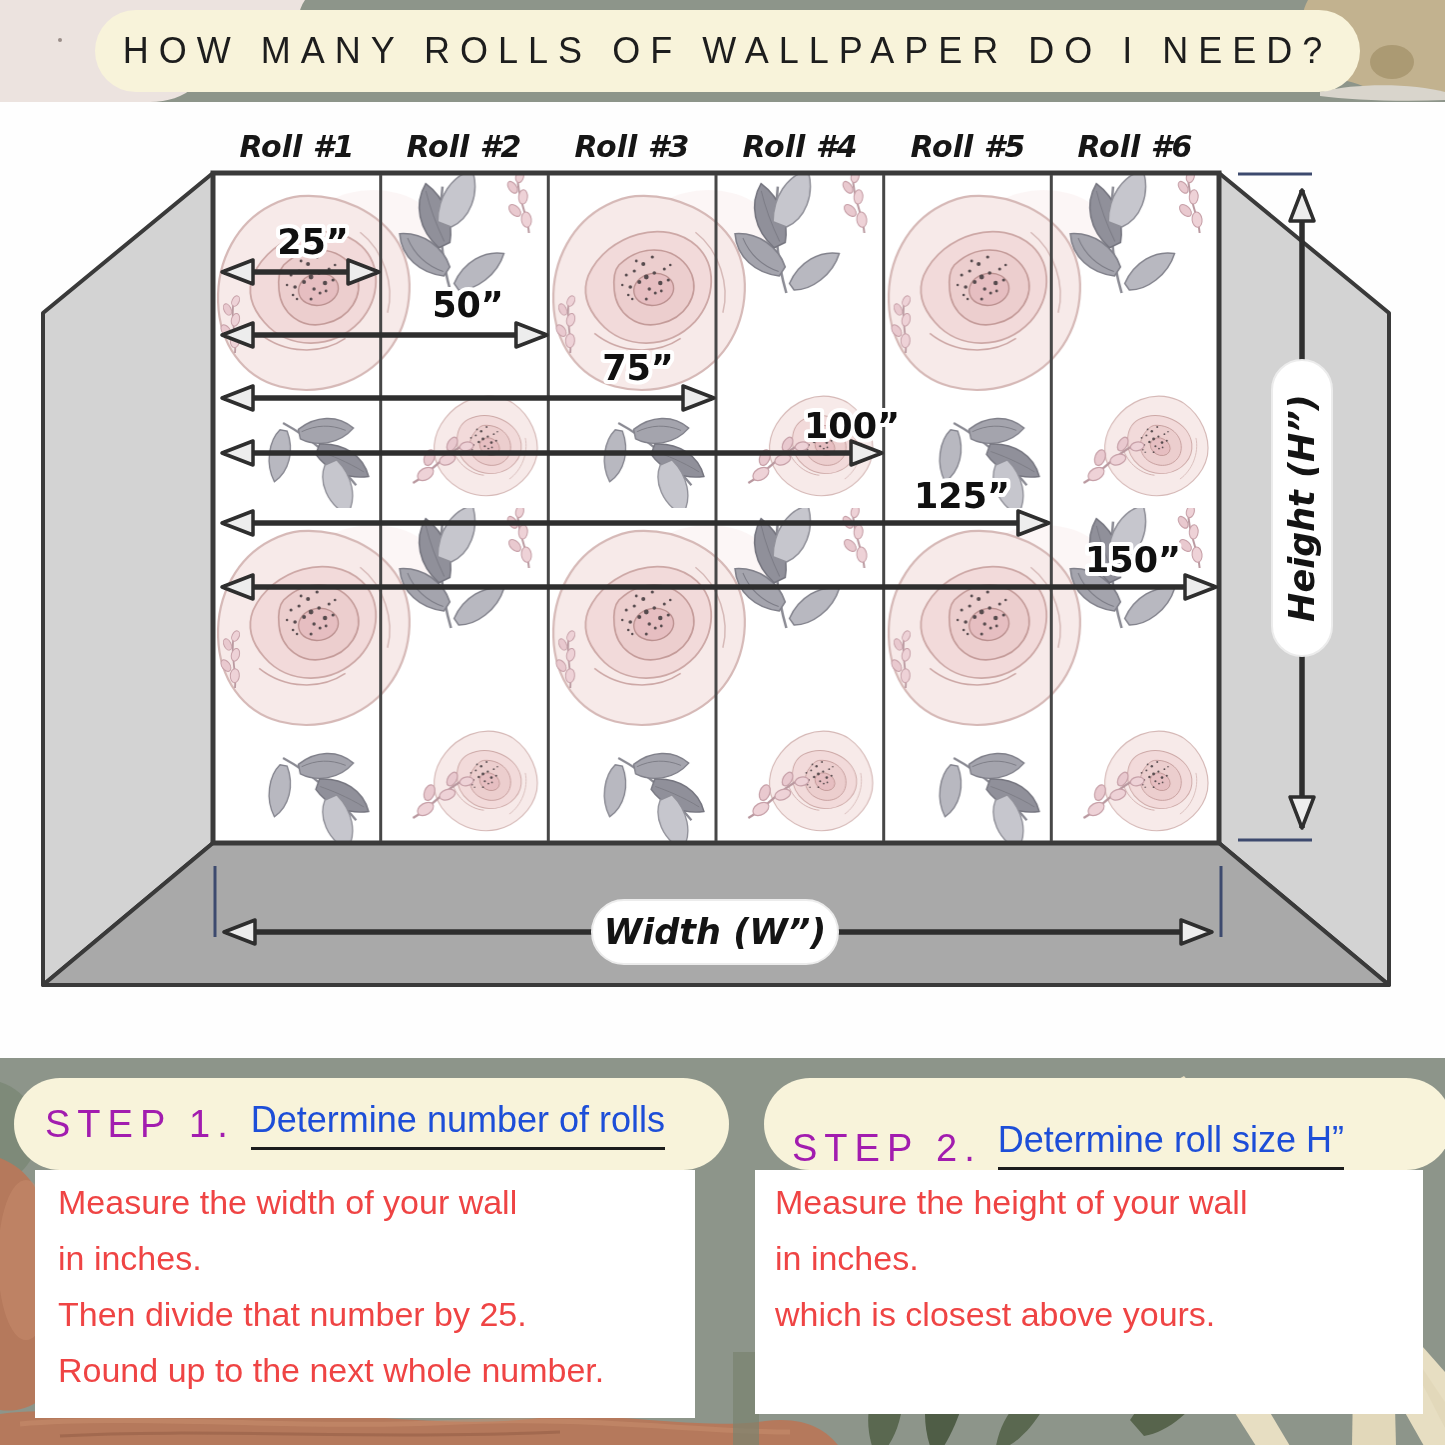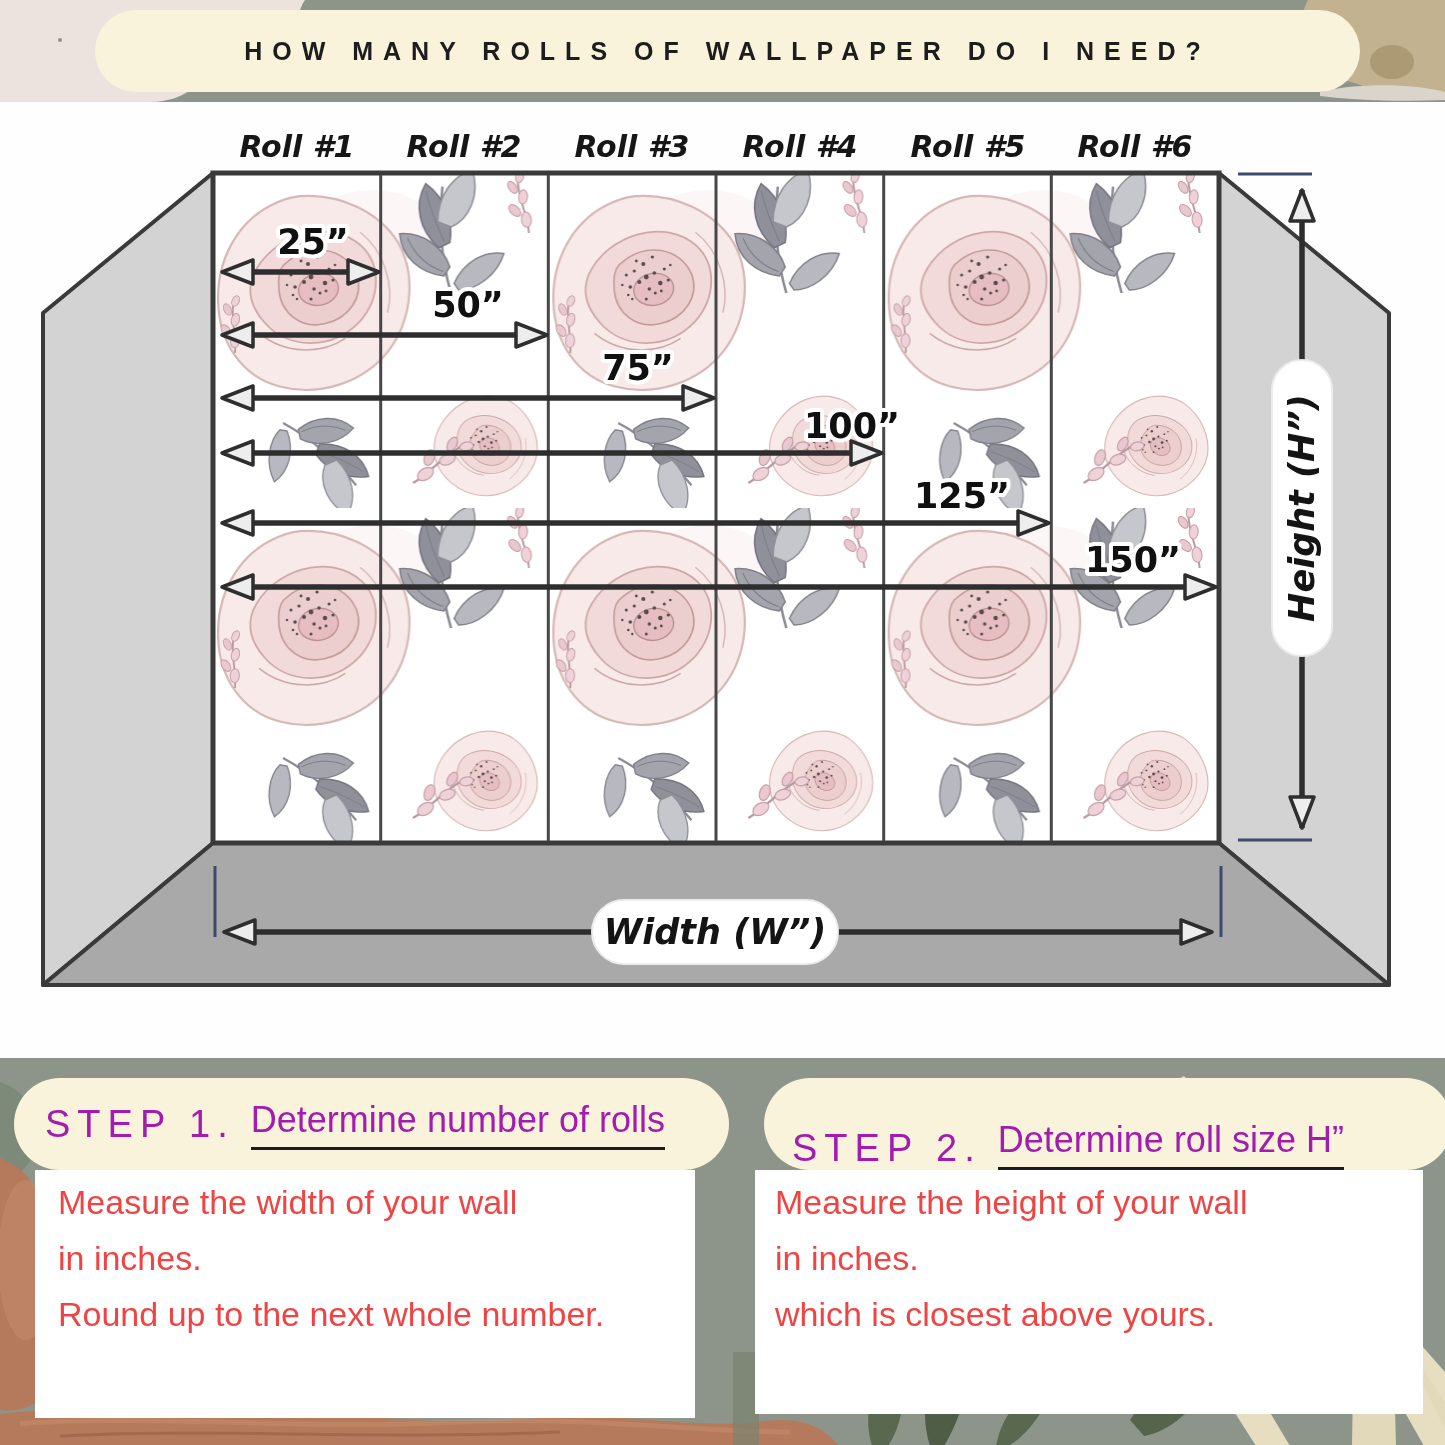--- a/index.html
+++ b/index.html
@@ -16,29 +16,29 @@
   
   .roll-label{font:italic 700 30px "DejaVu Sans",sans-serif;fill:#161616;text-anchor:middle;}
   .meas-label{font:700 35px "DejaVu Sans",sans-serif;fill:#101010;text-anchor:middle;
               stroke:#ffffff;stroke-width:8px;paint-order:stroke;stroke-linejoin:round;}
   .dim-label{font:italic 700 35px "DejaVu Sans",sans-serif;fill:#141414;text-anchor:middle;}
 
   
   .title-pill{position:absolute;left:95px;top:10px;width:1265px;height:82px;
               background:var(--cream,#f8f3da);border-radius:44px;
               display:flex;align-items:center;justify-content:center;}
-  .title-text{font-size:25px;font-weight:700;letter-spacing:10px;color:var(--ink,#1d1d1d);white-space:nowrap;}
+  .title-text{font-size:36px;font-weight:400;letter-spacing:10px;color:var(--ink,#1d1d1d);white-space:nowrap;}
 
   
   .card-pill{position:absolute;height:92px;background:var(--cream,#f8f3da);border-radius:46px;
              display:flex;align-items:center;}
   .card-pill.p1{left:14px;top:1078px;width:684px;padding-left:31px;}
   .card-pill.p2{left:764px;top:1078px;width:688px;padding-left:28px;box-sizing:border-box;align-items:flex-end;}
   .step-label{font-size:38px;font-weight:400;letter-spacing:7px;color:#a21caf;white-space:nowrap;margin-right:16px;}
-  .step-heading{font-size:36px;font-weight:400;color:#a21caf;white-space:nowrap;
+  .step-heading{font-size:36px;font-weight:400;color:#1d4ed8;white-space:nowrap;
                 border-bottom:3px solid #1c1c1c;padding-bottom:6px;display:inline-block;}
   .card-body{position:absolute;background:#ffffff;}
   .card-body.b1{left:35px;top:1170px;width:660px;height:248px;padding:4px 0 0 23px;box-sizing:border-box;}
   .card-body.b2{left:755px;top:1170px;width:668px;height:244px;padding:4px 0 0 20px;box-sizing:border-box;}
   .card-line{font-size:34px;font-weight:400;color:#ef4444;line-height:56px;white-space:nowrap;}
 </style>
 </head>
 <body>
 
 <div id="page">
@@ -237,20 +237,21 @@
   <span class="title-text">HOW MANY ROLLS OF WALLPAPER DO I NEED?</span>
 </div>
 
 <div class="card-pill p1">
   <span class="step-label">STEP 1.</span>
   <span class="step-heading">Determine number of rolls</span>
 </div>
 <div class="card-body b1">
   <div class="card-line">Measure the width of your wall</div>
   <div class="card-line">in inches.</div>
+  <div class="card-line">Then divide that number by 25.</div>
   <div class="card-line">Round up to the next whole number.</div>
 </div>
 
 <div class="card-pill p2">
   <span class="step-label">STEP 2.</span>
   <span class="step-heading">Determine roll size H”</span>
 </div>
 <div class="card-body b2">
   <div class="card-line">Measure the height of your wall</div>
   <div class="card-line">in inches.</div>

